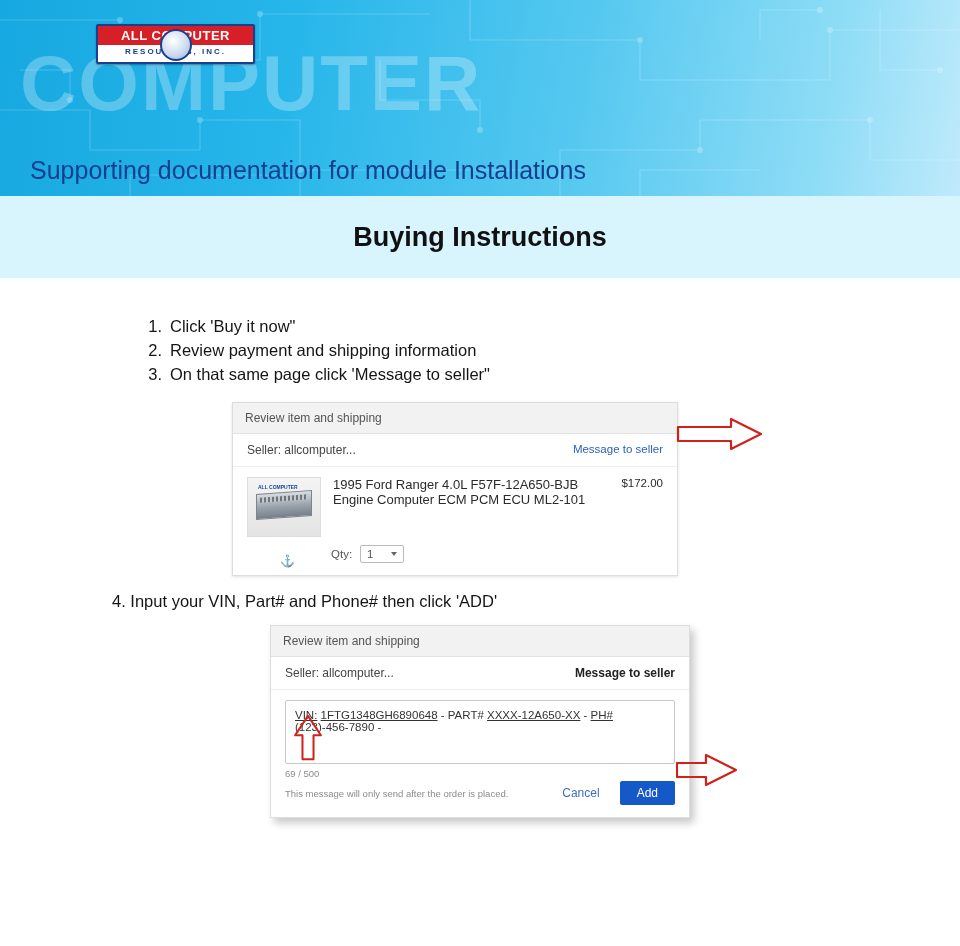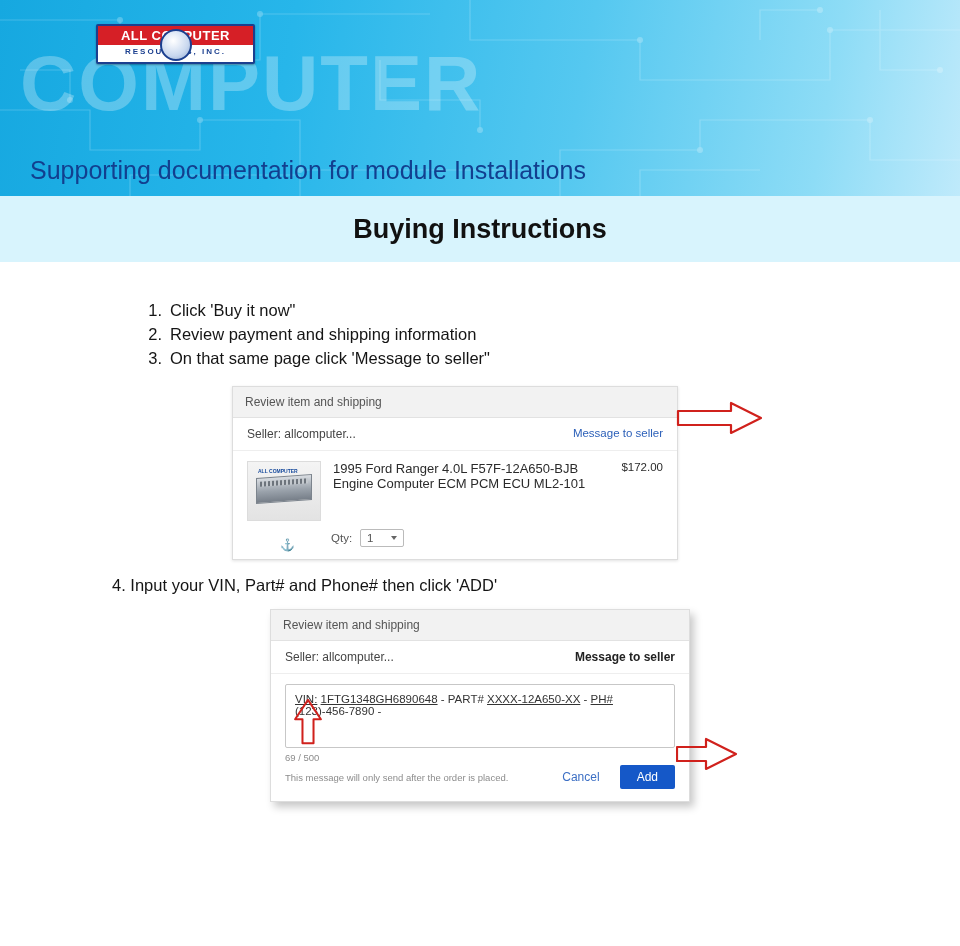--- a/index.html
+++ b/index.html
@@ -111,21 +111,21 @@
     left: 30px;
     top: 156px;
     font-size: 25px;
     color: #123f8f;
     font-family: "Liberation Sans", sans-serif;
   }
 
   
   .title-strip {
     width: 960px;
-    height: 66px;
+    height: 82px;
     background: #d8f4fd;
     display: flex;
     align-items: center;
     justify-content: center;
   }
   .title-strip h1 {
     margin: 0;
     font-size: 27px;
     font-weight: bold;
     color: #111111;

